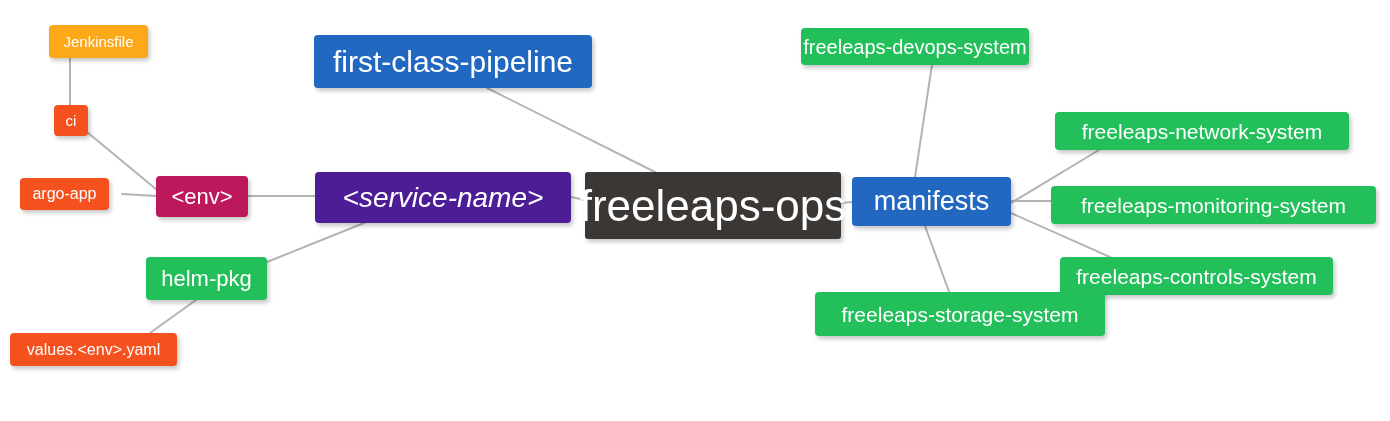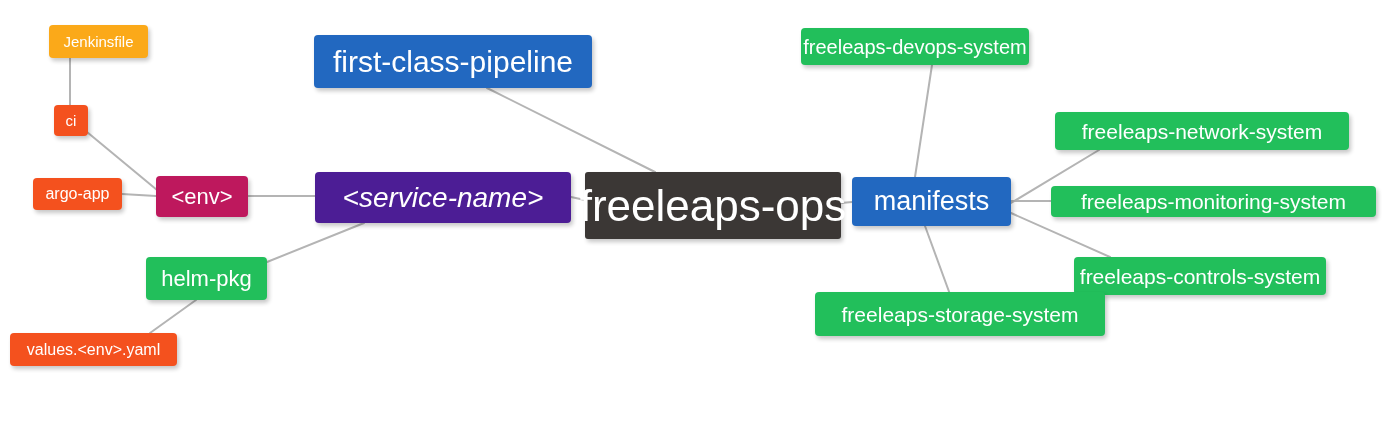--- a/index.html
+++ b/index.html
@@ -70,21 +70,21 @@
       <line x1="1011" y1="213" x2="1110" y2="257" stroke="#b4b4b4" stroke-width="2" stroke-linecap="round"></line>
       <line x1="925" y1="226" x2="955" y2="308" stroke="#b4b4b4" stroke-width="2" stroke-linecap="round"></line>
     </svg>
   <div id="node-layer">
       <div class="node" style="left: 19px; top: 25px; width: 99px; height: 33px; background: rgb(251, 169, 25); font-size: 15px; margin-left: 30px;">
         <span class="node-label">Jenkinsfile</span>
       </div>
       <div class="node" style="left: 54px; top: 105px; width: 34px; height: 31px; background: rgb(244, 81, 30); font-size: 15px;">
         <span class="node-label">ci</span>
       </div>
-      <div class="node" style="left: 33px; top: 178px; width: 89px; height: 32px; background: rgb(244, 81, 30); font-size: 16px;">
+      <div class="node" style="left: 20px; top: 178px; width: 89px; height: 32px; background: rgb(244, 81, 30); font-size: 16px;">
         <span class="node-label">argo-app</span>
       </div>
       <div class="node" style="left: 156px; top: 176px; width: 92px; height: 41px; background: #be185d; font-size: 22px;">
         <span class="node-label">&lt;env&gt;</span>
       </div>
       <div class="node" style="left: 10px; top: 333px; width: 167px; height: 33px; background: rgb(244, 81, 30); font-size: 16px;">
         <span class="node-label">values.&lt;env&gt;.yaml</span>
       </div>
       <div class="node" style="left: 146px; top: 257px; width: 121px; height: 43px; background: rgb(34, 191, 91); font-size: 22px;">
         <span class="node-label">helm-pkg</span>
@@ -100,23 +100,23 @@
       </div>
       <div class="node" style="left: 852px; top: 177px; width: 159px; height: 49px; background: rgb(34, 104, 192); font-size: 27px;">
         <span class="node-label">manifests</span>
       </div>
       <div class="node" style="left: 801px; top: 28px; width: 228px; height: 37px; background: rgb(34, 191, 91); font-size: 20px;">
         <span class="node-label">freeleaps-devops-system</span>
       </div>
       <div class="node" style="left: 1055px; top: 112px; width: 294px; height: 38px; background: rgb(34, 191, 91); font-size: 21px;">
         <span class="node-label">freeleaps-network-system</span>
       </div>
-      <div class="node" style="left: 1051px; top: 186px; width: 325px; height: 31px; background: rgb(34, 191, 91); font-size: 21px; justify-content: center;">
+      <div class="node" style="left: 1051px; top: 186px; width: 325px; height: 38px; background: rgb(34, 191, 91); font-size: 21px; justify-content: center;">
         <span class="node-label">freeleaps-monitoring-system</span>
       </div>
-      <div class="node" style="left: 1060px; top: 257px; width: 252px; height: 38px; background: rgb(34, 191, 91); font-size: 21px; margin-left: 14px;">
+      <div class="node" style="left: 1060px; top: 257px; width: 273px; height: 38px; background: rgb(34, 191, 91); font-size: 21px;">
         <span class="node-label">freeleaps-controls-system</span>
       </div>
       <div class="node" style="left: 815px; top: 292px; width: 290px; height: 44px; background: rgb(34, 191, 91); font-size: 21px;">
         <span class="node-label">freeleaps-storage-system</span>
       </div>
     </div>
 </div>
 
 </body></html>

